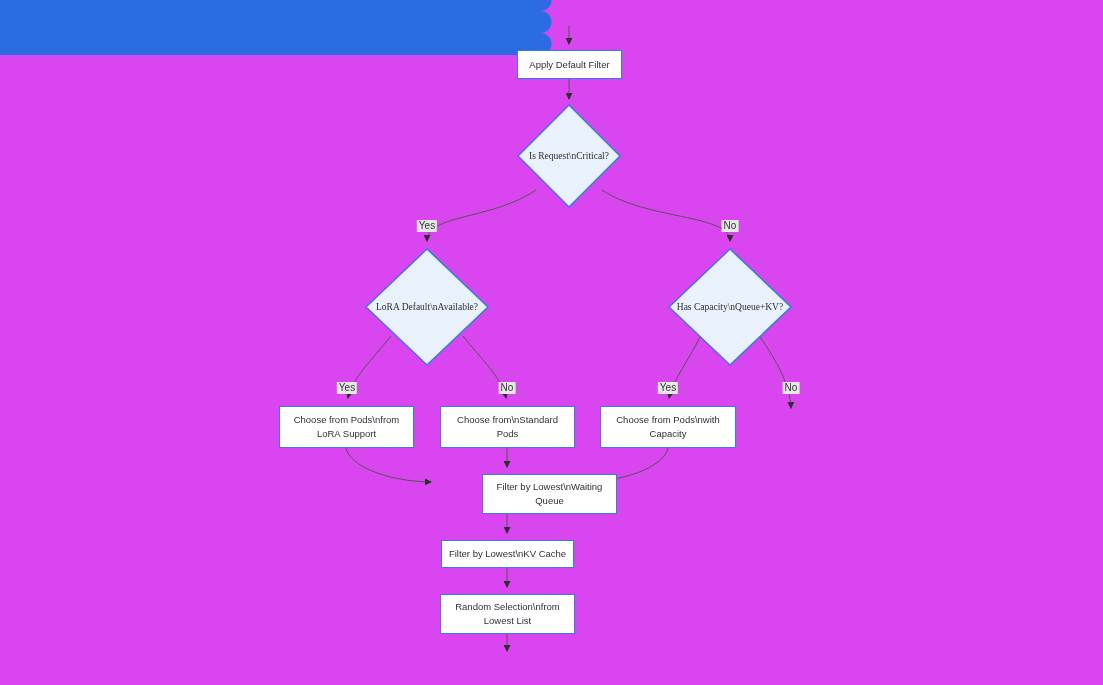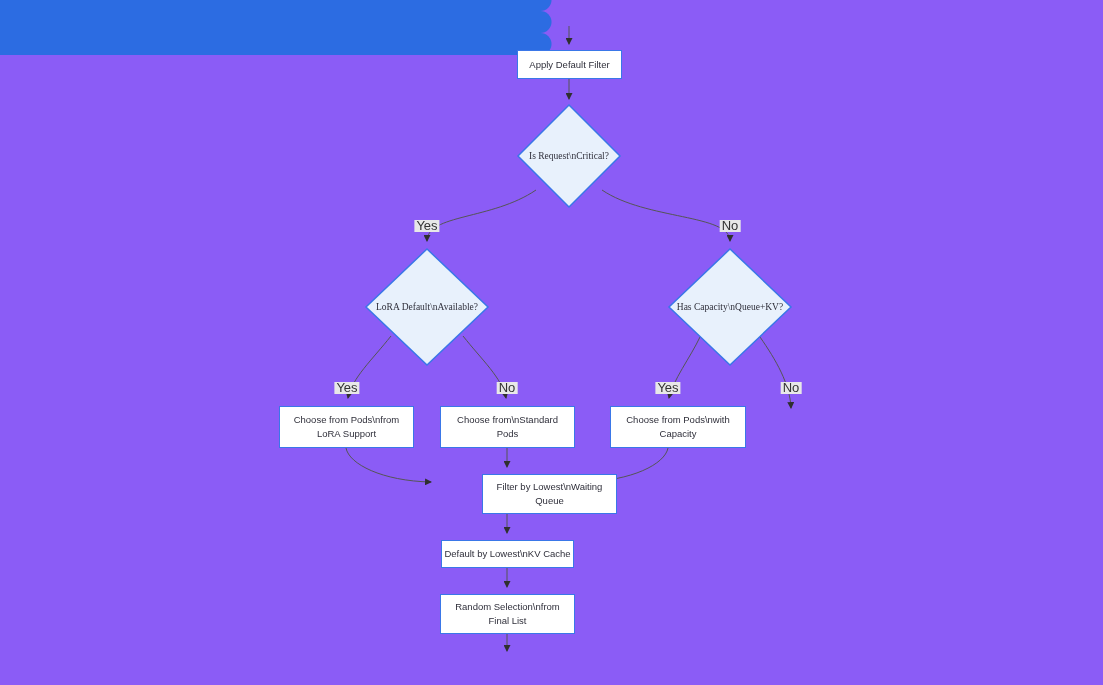--- a/index.html
+++ b/index.html
@@ -1,19 +1,19 @@
 <!DOCTYPE html>
 <html><head>
 <meta charset="utf-8">
 <style>
   html,body{margin:0;padding:0;background:#ffffff;}
   .canvas{
     position:relative;
     width:1103px;height:685px;
-    background:#8b5cf6;
+    background:#d946ef;
     font-family:"Liberation Sans", sans-serif;
     overflow:hidden;
   }
   .edges{position:absolute;left:0;top:0;}
   .node{
     position:absolute;
     box-sizing:border-box;
     display:flex;align-items:center;justify-content:center;
     text-align:center;
     color:#2f2f3a;
@@ -40,21 +40,21 @@
     white-space:nowrap;
     font-size:9.5px;
     color:#2f2f3a;
     font-family:Liberation Serif, serif;
   }
   .edge-label{
     position:absolute;
     transform:translate(-50%,-50%);
     background:#e8e8e8;
     color:#333333;
-    font-size:13px;
+    font-size:10px;
     line-height:12px;
     padding:0 2px;
     white-space:nowrap;
   }
   .nowrap{white-space:nowrap;}
 </style>
 </head>
 <body>
 
 <div class="canvas">
@@ -97,34 +97,34 @@
   </div>
 
   <div class="node rect" style="left:279px;top:406px;width:135px;height:42px;">
     <div class="inner">Choose from Pods\nfrom LoRA Support</div>
   </div>
 
   <div class="node rect" style="left:440px;top:406px;width:135px;height:42px;">
     <div class="inner">Choose from\nStandard Pods</div>
   </div>
 
-  <div class="node rect" style="left:600px;top:406px;width:136px;height:42px;margin-left:10px;">
+  <div class="node rect" style="left:600px;top:406px;width:136px;height:42px;">
     <div class="inner">Choose from Pods\nwith Capacity</div>
   </div>
 
   <div class="node rect" style="left:440px;top:474px;width:135px;height:40px;margin-left:42px;">
     <div class="inner">Filter by Lowest\nWaiting Queue</div>
   </div>
 
   <div class="node rect" style="left:441px;top:540px;width:133px;height:28px;">
-    <div class="inner nowrap" style="padding:0 1px;">Default by Lowest\nKV Cache</div>
+    <div class="inner nowrap" style="padding:0 1px;">Filter by Lowest\nKV Cache</div>
   </div>
 
   <div class="node rect" style="left:440px;top:594px;width:135px;height:40px;">
-    <div class="inner">Random Selection\nfrom Final List</div>
+    <div class="inner">Random Selection\nfrom Lowest List</div>
   </div>
 
   <div class="diamond-label" style="left:569px;top:156px;">Is Request\nCritical?</div>
   <div class="diamond-label" style="left:427px;top:307px;">LoRA Default\nAvailable?</div>
   <div class="diamond-label" style="left:730px;top:307px;">Has Capacity\nQueue+KV?</div>
 
   <div class="edge-label" style="left:427px;top:226px;">Yes</div>
   <div class="edge-label" style="left:730px;top:226px;">No</div>
   <div class="edge-label" style="left:347px;top:388px;">Yes</div>
   <div class="edge-label" style="left:507px;top:388px;">No</div>

